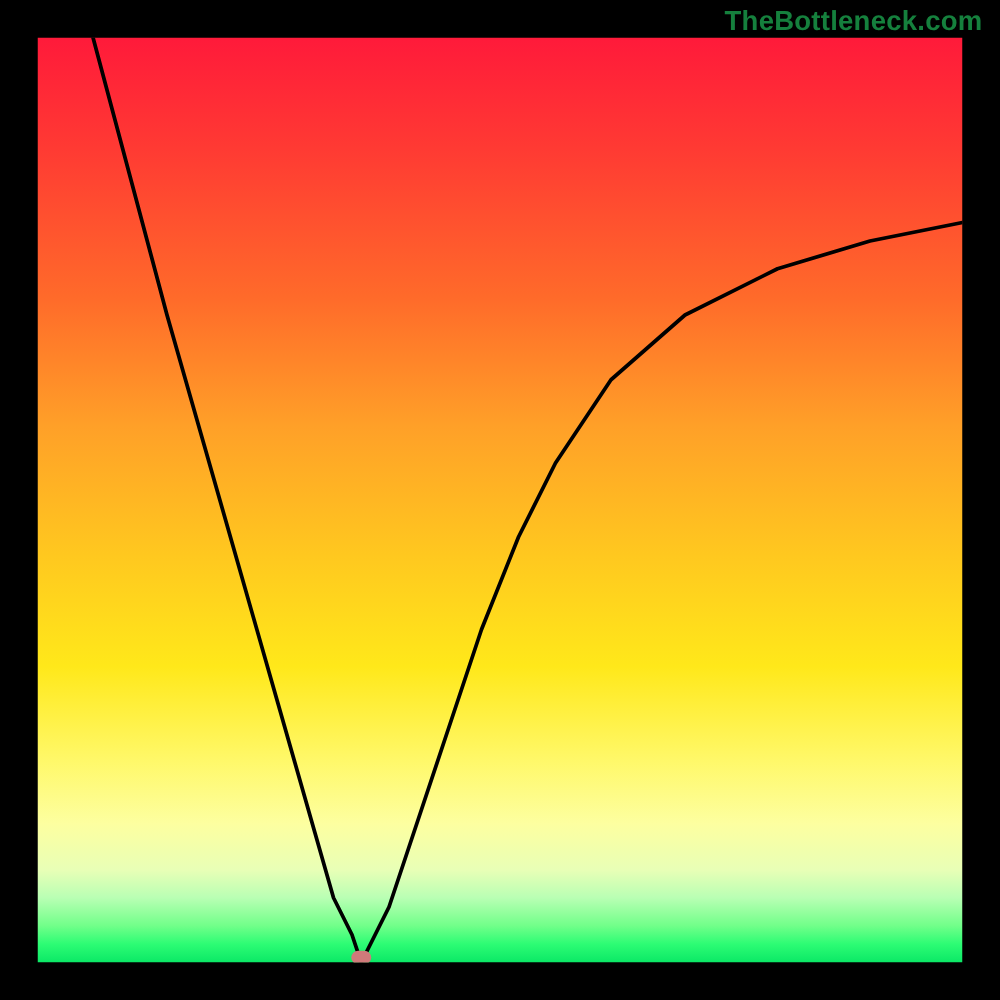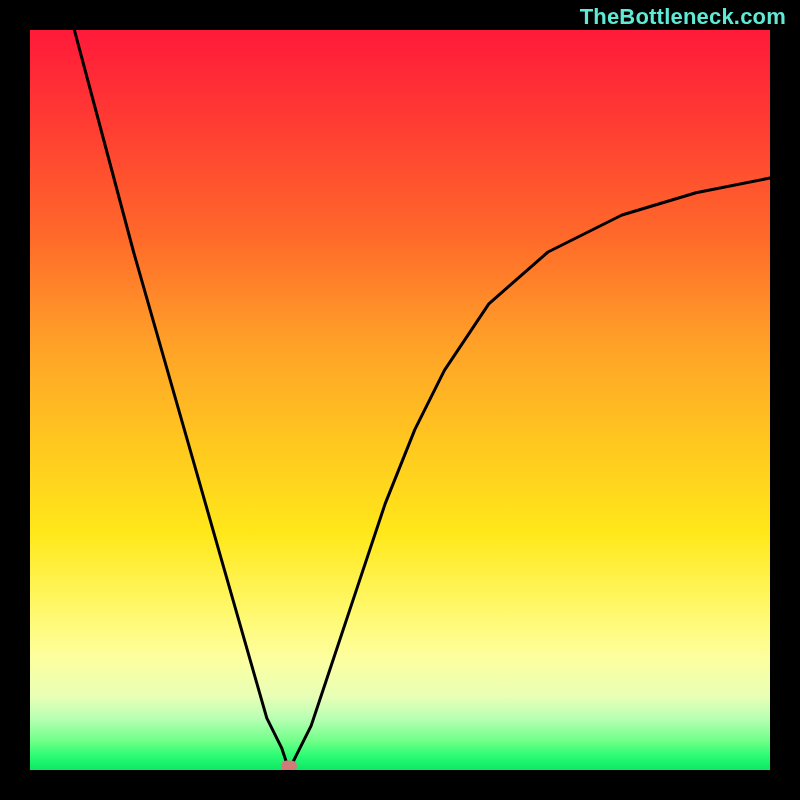--- a/index.html
+++ b/index.html
@@ -16,21 +16,21 @@
     top: 0;
     left: 0;
     width: 800px;
     height: 800px;
     background: #000;
   }
   .watermark {
     position: absolute;
     top: 4px;
     right: 14px;
-    color: #5eead4;
+    color: #15803d;
     font-size: 22px;
     font-weight: 600;
     letter-spacing: 0.2px;
     font-family: Arial, Helvetica, sans-serif;
     user-select: none;
   }
   .plot {
     position: absolute;
     top: 30px;
     left: 30px;

